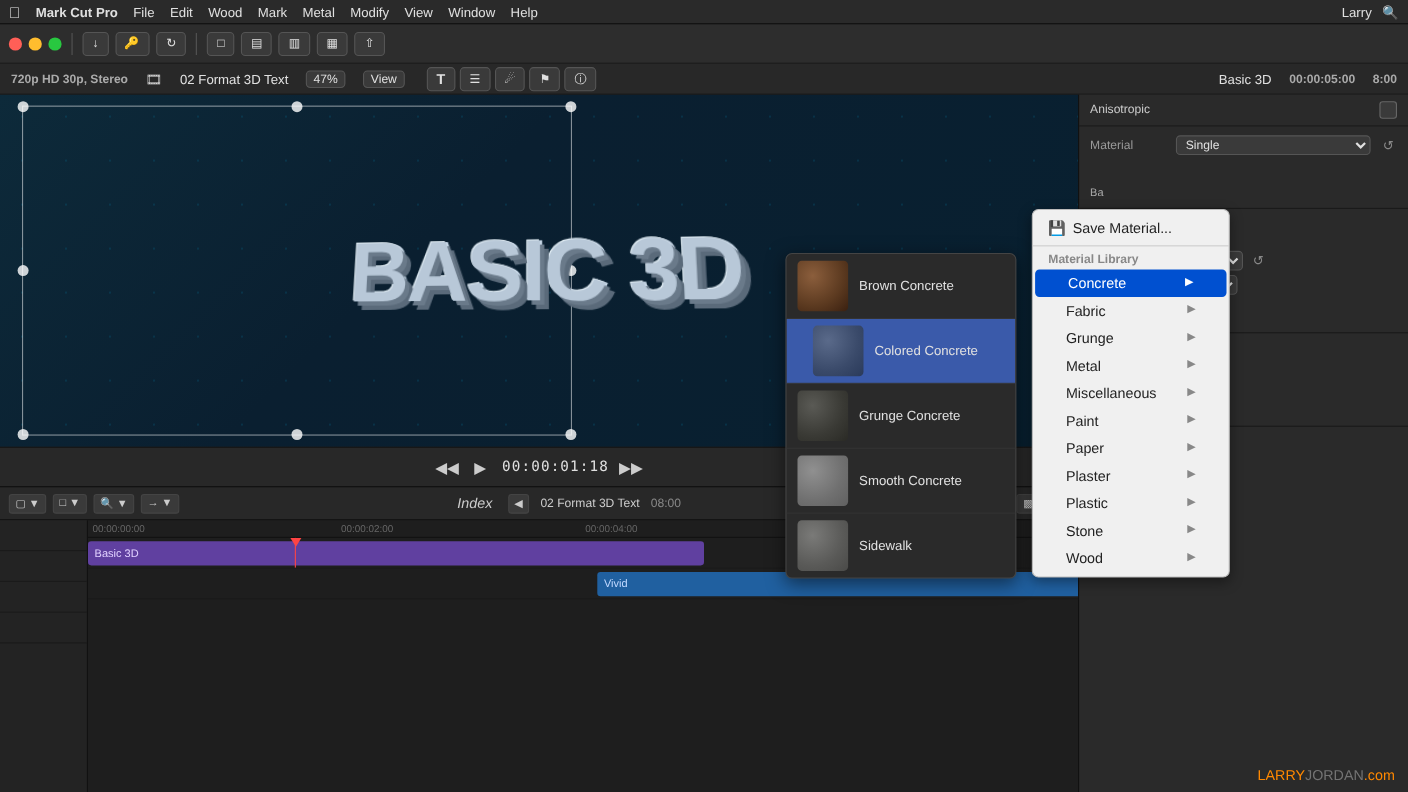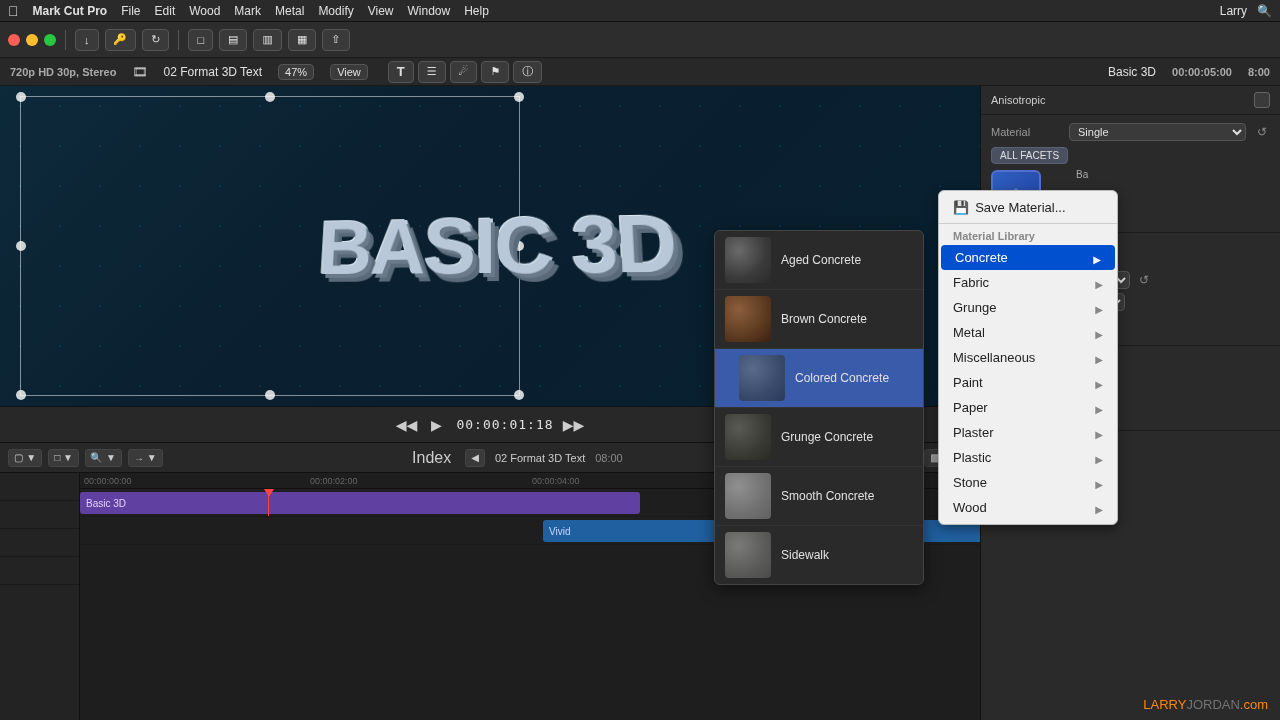--- a/index.html
+++ b/index.html
@@ -464,25 +464,25 @@
       display: flex; align-items: center; gap: 6px;
     }
     .popup-divider { height: 1px; background: #ccc; margin: 3px 0; }
     .popup-section-header {
       padding: 3px 14px;
       font-size: 11px;
       color: #888;
       font-weight: 600;
     }
     .popup-submenu-item {
-      padding: 5px 14px;
+      padding: 5px 30px;
       font-size: 13px;
       color: #222;
       cursor: pointer;
-      display: flex; align-items: flex-end; justify-content: space-between;
+      display: flex; align-items: flex-start; justify-content: space-between;
     }
     .popup-submenu-item.active { background: #0050d0; color: #fff; border-radius: 4px; margin: 0 2px; }
     .popup-chevron { font-size: 10px; color: #888; }
     .popup-submenu-item.active .popup-chevron { color: #fff; }
 
     
     #watermark {
       position: absolute;
       bottom: 8px;
       right: 12px;
@@ -648,21 +648,21 @@
     </div>
 
     <div id="timeline">
 
       <div id="timeline-toolbar">
         <button class="tl-btn-sm">▢ ▼</button>
         <button class="tl-btn-sm">□ ▼</button>
         <button class="tl-btn-sm">🔍 ▼</button>
         <button class="tl-btn-sm">→ ▼</button>
         <div style="flex:1"></div>
-        <span style="font-size:16px;color:#ccc;margin-right:8px;">Index</span>
+        <span style="font-size:13px;color:#ccc;margin-right:8px;font-style:italic;">Index</span>
         <button class="tl-btn-sm">◀</button>
         <span style="font-size:11px;color:#ccc;margin:0 4px;">02 Format 3D Text</span>
         <span style="font-size:11px;color:#888;">08:00</span>
         <div style="flex:1"></div>
         <button class="tl-btn-sm">♬</button>
         <button class="tl-btn-sm">■</button>
         <button class="tl-btn-sm">▩</button>
         <button class="tl-btn-sm">⇄</button>
       </div>
 
@@ -702,26 +702,20 @@
     <div class="panel-section">
       <div class="panel-row">
         <span class="panel-label">Material</span>
         <select class="panel-select">
           <option>Single</option>
           <option>Multiple</option>
         </select>
         <div class="reset-btn">↺</div>
       </div>
       <div style="display:flex;gap:8px;align-items:flex-start;">
-        <div>
-          <div class="all-facets-btn">ALL FACETS</div>
-          <div class="material-preview">
-            <span style="font-size:22px;color:#5080c0;">◆</span>
-          </div>
-        </div>
         <div style="padding-top:20px;">
           <span style="font-size:10px;color:#aaa;">Ba</span>
         </div>
       </div>
     </div>
 
     <div style="padding:4px 8px;">
       
     </div>
 
@@ -813,24 +807,20 @@
     <span class="popup-chevron">▶</span>
   </div>
   <div class="popup-submenu-item">
     <span>Wood</span>
     <span class="popup-chevron">▶</span>
   </div>
 </div>
 
 <div id="concrete-submenu">
   <div class="concrete-item">
-    <div class="concrete-thumb thumb-aged"></div>
-    <span class="concrete-name">Aged Concrete</span>
-  </div>
-  <div class="concrete-item">
     <div class="concrete-thumb thumb-brown"></div>
     <span class="concrete-name">Brown Concrete</span>
   </div>
   <div class="concrete-item selected">
     <div class="concrete-thumb thumb-colored"></div>
     <span class="concrete-name">Colored Concrete</span>
   </div>
   <div class="concrete-item">
     <div class="concrete-thumb thumb-grunge"></div>
     <span class="concrete-name">Grunge Concrete</span>

